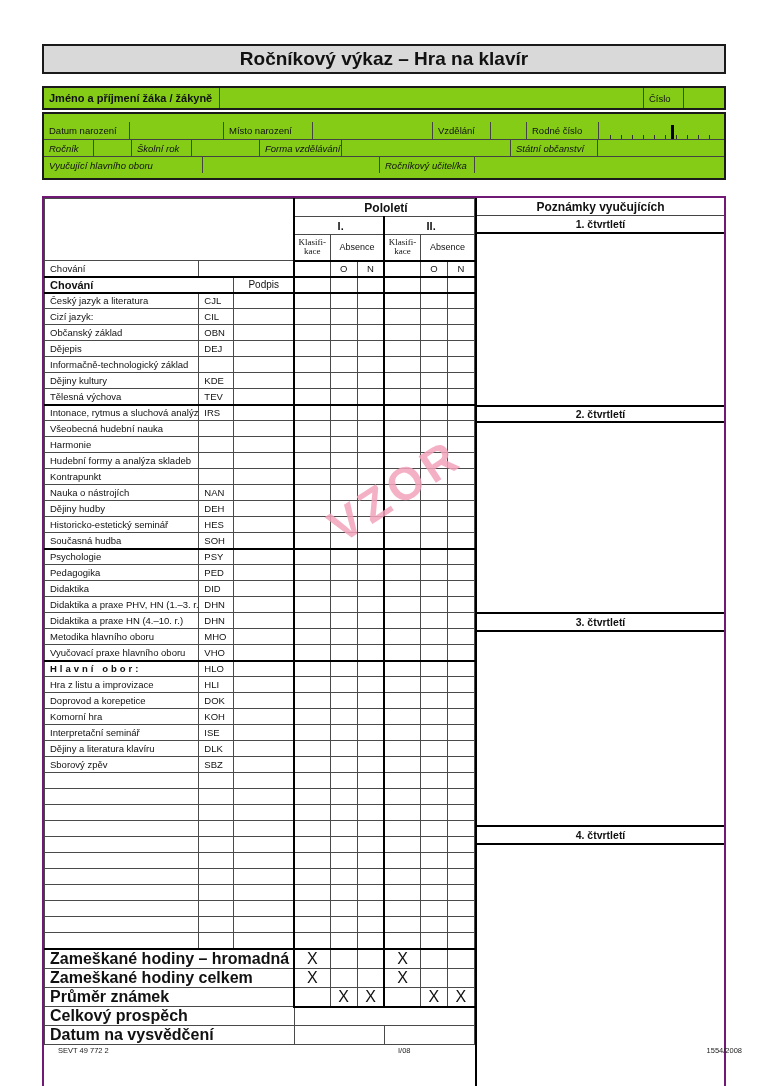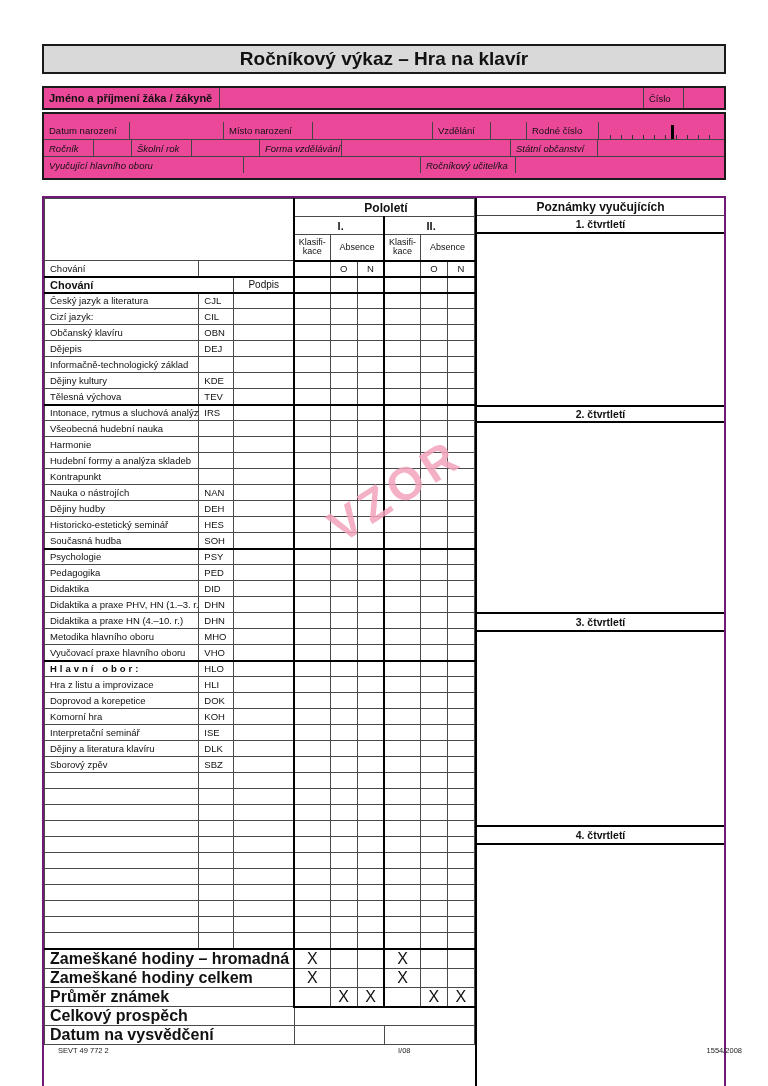--- a/index.html
+++ b/index.html
@@ -1,21 +1,21 @@
 <!DOCTYPE html>
 <html><head>
 <meta charset="utf-8">
 <style>
   html,body{margin:0;padding:0;background:#fff;}
   body{width:768px;height:1086px;position:relative;font-family:"Liberation Sans",sans-serif;color:#111;}
   .abs{position:absolute;}
   
   .titlebar{left:42px;top:44px;width:684px;height:30px;background:#d9d9d9;border:2px solid #1a1a1a;box-sizing:border-box;display:flex;align-items:center;justify-content:center;font-size:19px;font-weight:bold;}
   
-  .hbox{box-sizing:border-box;border:2px solid #1a1a1a;background:#ec4899;}
+  .hbox{box-sizing:border-box;border:2px solid #1a1a1a;background:#84cc16;}
   .hrow{display:flex;box-sizing:border-box;}
   .hrow + .hrow{border-top:1px solid #444;font-style:italic;}
   .hcell{box-sizing:border-box;border-right:1px solid #444;display:flex;align-items:center;padding:0 5px;font-size:9.5px;white-space:nowrap;overflow:hidden;}
   .hcell:last-child{border-right:none;}
   .grow{flex:1;}
   .b{font-weight:bold;}
   .pre{white-space:pre;}
   
   .tickcell{position:relative;}
   .tick{position:absolute;bottom:0;width:1px;height:4px;background:#333;}
@@ -24,21 +24,21 @@
   .main{left:42px;top:196px;width:684px;height:1020px;border:2px solid #701a75;box-sizing:border-box;display:flex;}
   table{border-collapse:collapse;table-layout:fixed;width:431px;height:842px;}
   td{border:1px solid #4a4a4a;font-size:9.5px;padding:0 2px 0 5px;overflow:hidden;white-space:nowrap;box-sizing:border-box;}
   td.c{text-align:center;padding:0 1px;}
   td.tl{border-left:2px solid #000;}
   tr.sep td{border-bottom:2px solid #000;}
   td.tbx{border-bottom:2px solid #000;}
   .hr1 td{height:18px;}
   .hr2 td{height:18px;}
   .hr3 td{height:26px;font-size:9px;line-height:1.05;}
-  .prewrap{white-space:pre-line;}
+  .prewrap{white-space:pre-line;font-family:Liberation Serif, serif;}
   .srow td{height:16px;}
   .brow td{height:17px;font-size:16px;}
   .pololeti{font-size:12px;font-weight:bold;text-align:center;}
   .half{font-size:11px;font-weight:bold;text-align:center;}
   .predmety{font-size:11px;font-weight:bold;}
   .spread{letter-spacing:3px;font-weight:bold;}
   .blabel{font-weight:bold;}
   
   .notes{flex:1;border-left:2px solid #000;display:flex;flex-direction:column;box-sizing:border-box;}
   .notes-header{height:18px;border-bottom:1px solid #444;display:flex;align-items:center;justify-content:center;font-size:12px;font-weight:bold;box-sizing:border-box;}
@@ -93,21 +93,21 @@
     <div class="hcell" style="width:50px;">Ročník</div>
     <div class="hcell" style="width:38px;"></div>
     <div class="hcell" style="width:60px;">Školní rok</div>
     <div class="hcell" style="width:68px;"></div>
     <div class="hcell" style="width:82px;">Forma vzdělávání</div>
     <div class="hcell grow"></div>
     <div class="hcell" style="width:87px;">Státní občanství</div>
     <div class="hcell" style="width:126px;"></div>
   </div>
   <div class="hrow" style="height:17px;">
-    <div class="hcell" style="width:200px;">Vyučující hlavního oboru</div>
+    <div class="hcell" style="width:159px;">Vyučující hlavního oboru</div>
     <div class="hcell" style="width:177px;"></div>
     <div class="hcell" style="width:95px;">Ročníkový učitel/ka</div>
     <div class="hcell grow"></div>
   </div>
 </div>
 
 <div class="abs main">
   <table>
     <colgroup>
       <col style="width:154px">
@@ -175,21 +175,21 @@
           <td>CIL</td>
           <td></td>
           <td class="tl"></td>
           <td></td>
           <td></td>
           <td class="tl"></td>
           <td></td>
           <td></td>
         </tr>
         <tr class="srow">
-          <td>Občanský klavíru</td>
+          <td>Občanský základ</td>
           <td>OBN</td>
           <td></td>
           <td class="tl"></td>
           <td></td>
           <td></td>
           <td class="tl"></td>
           <td></td>
           <td></td>
         </tr>
         <tr class="srow">

